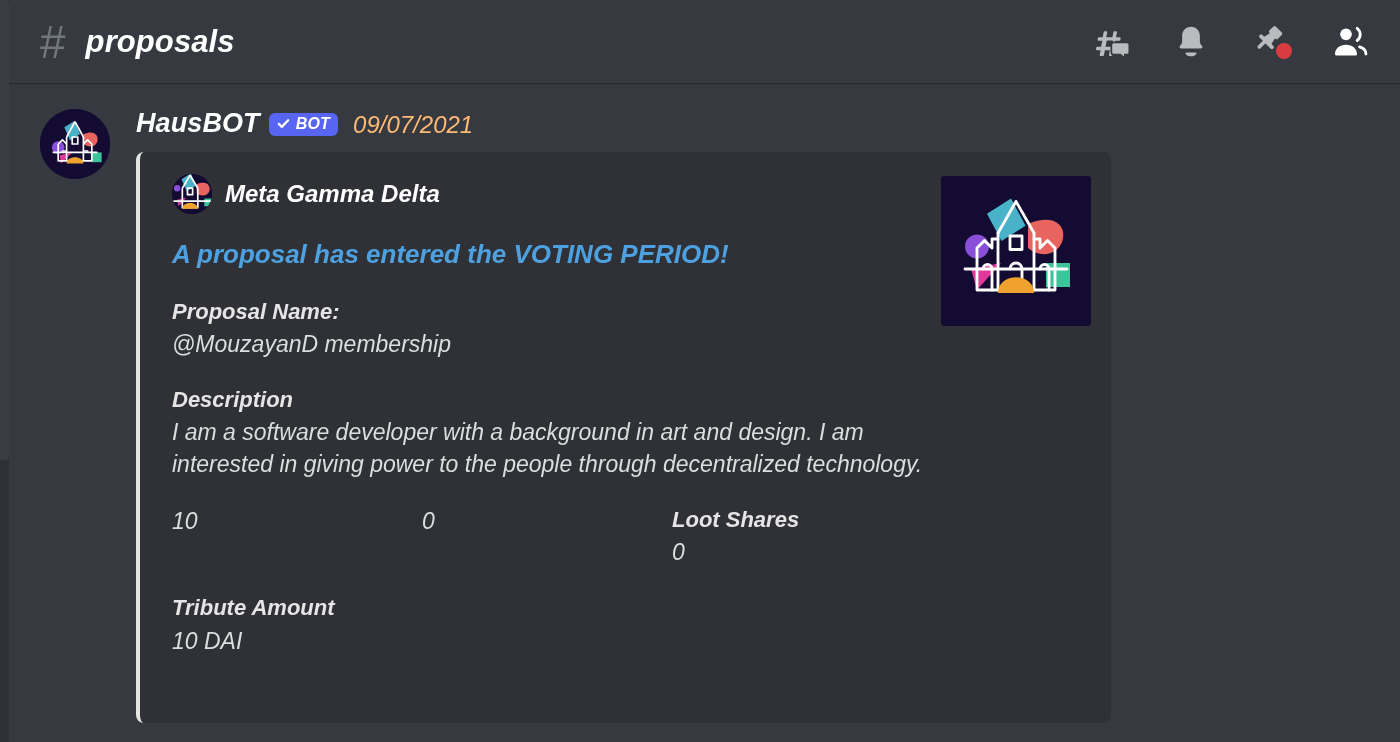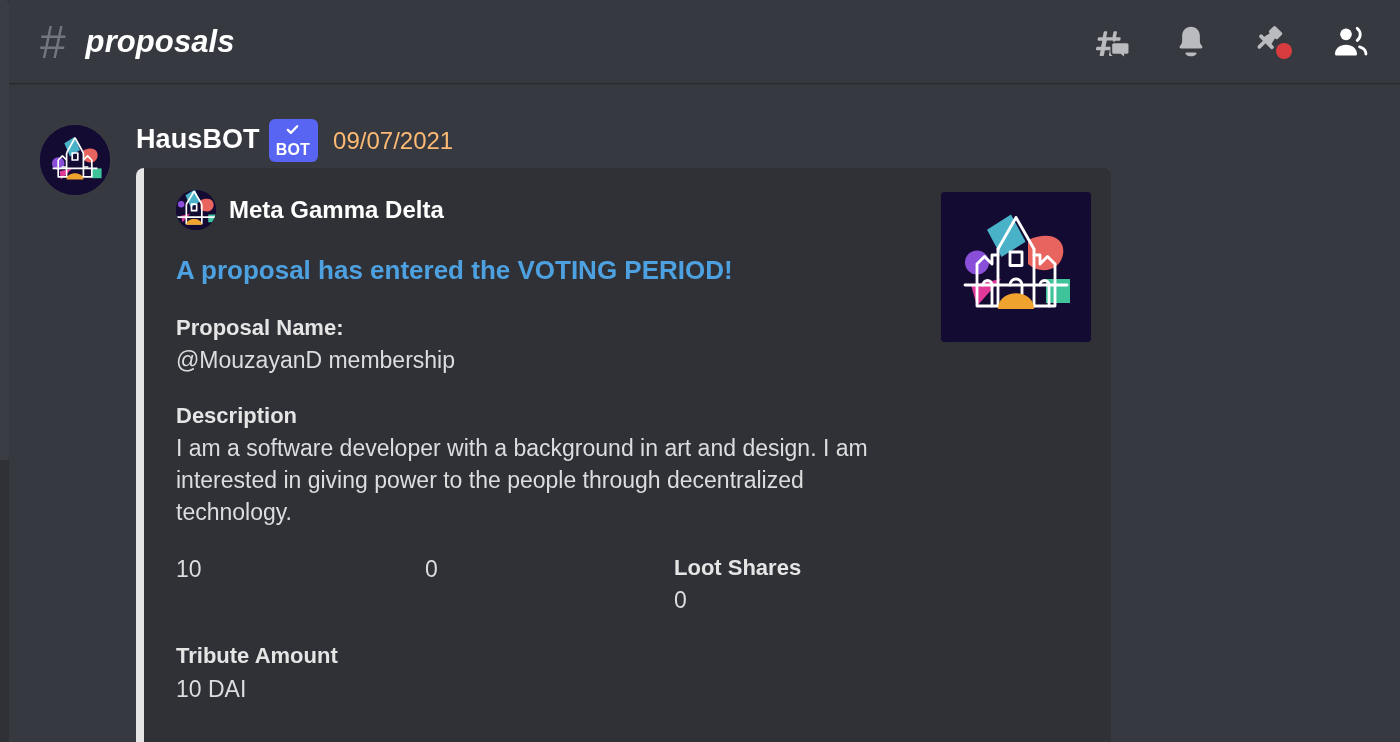--- a/index.html
+++ b/index.html
@@ -90,21 +90,22 @@
     height: 16px;
     border-radius: 50%;
     background: #d83c3e;
   }
 
   
   .messages {
     position: relative;
     flex: 1;
     overflow: hidden;
-    padding-top: 36px;
+    padding-top: 20px;
+    font-style: italic;
   }
 
   .message {
     position: relative;
     display: flex;
     padding: 0 0 0 40px;
   }
   .avatar {
     width: 70px;
     height: 70px;
@@ -140,21 +141,20 @@
     background: #5865f2;
     color: #ffffff;
     border-radius: 6px;
     padding: 3px 8px 4px 7px;
     font-size: 16px;
     font-weight: bold;
     line-height: 1;
     letter-spacing: .2px;
     position: relative;
     top: 1px;
-    flex-direction: column;
   }
   .bot-check {
     display: inline-block;
     width: 15px;
     height: 15px;
   }
   .msg-time {
     color: #fdba74;
     font-size: 24px;
     margin-left: 6px;
@@ -162,21 +162,21 @@
     top: 2px;
   }
 
   
   .embed {
     position: relative;
     margin-top: 9px;
     width: 975px;
     background: #2f3136;
     border-radius: 8px;
-    border-left: 8px solid #e5e5e5;
+    border-left: 4px solid #e5e5e5;
     padding: 22px 20px 42px 32px;
     min-height: 571px;
   }
   .embed-grid {
     display: flex;
   }
   .embed-main {
     flex: 1;
     min-width: 0;
     padding-right: 18px;

